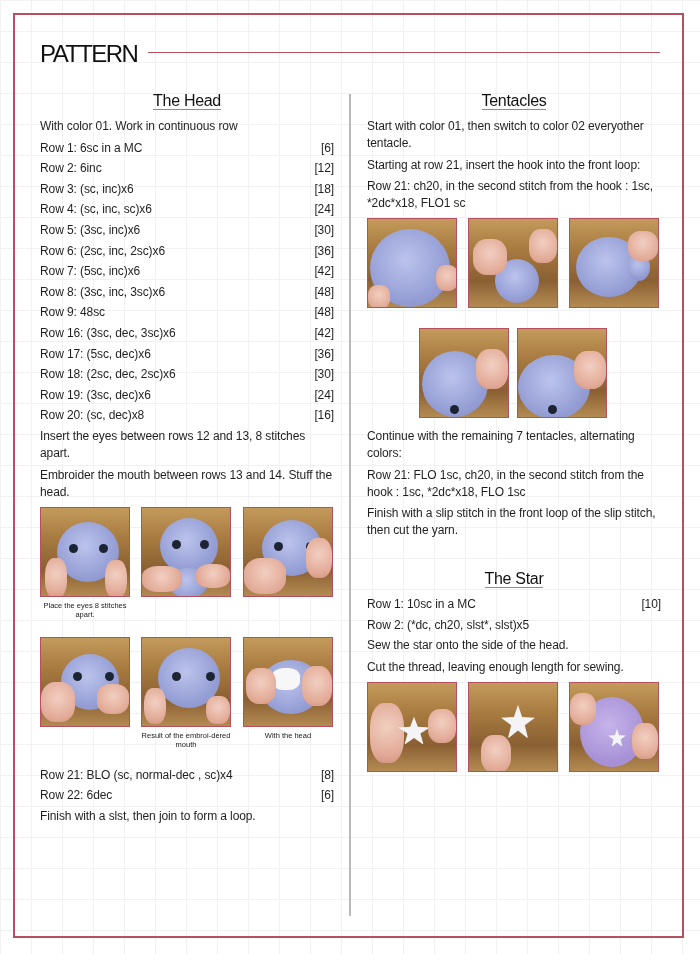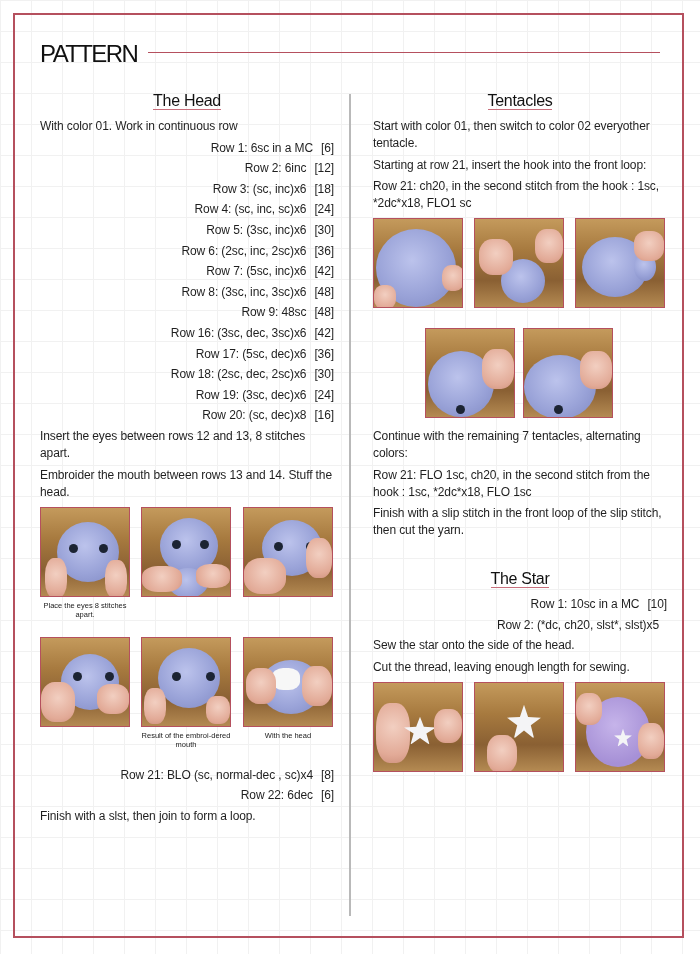--- a/index.html
+++ b/index.html
@@ -24,29 +24,29 @@
   .title-rule {
     position:absolute; left:148px; top:52px; width:512px; height:0;
     border-top:1.5px solid #b5505e;
   }
   .divider {
     position:absolute; left:349px; top:94px; width:0; height:822px;
     border-left:2px solid #b9b9b9;
   }
   .col { position:absolute; }
   .col.left { left:40px; top:92px; width:294px; }
-  .col.right { left:367px; top:92px; width:294px;margin-left:6px; }
+  .col.right { left:367px; top:92px; width:294px; }
   h2 {
     margin:0; font-weight:normal; font-size:16px; text-align:center;
     letter-spacing:-0.3px; color:#111;
   }
   h2 span { border-bottom:1.5px solid #c9707d; padding-bottom:0px; }
   .line {
     font-size:12px; line-height:16px; margin:0 0 4.6px 0; color:#1f1f1f;
-    display:flex; justify-content:flex-end; letter-spacing:-0.1px;
+    display:flex; justify-content:space-between; letter-spacing:-0.1px;
   }
   .line .count { margin-left:8px; white-space:nowrap; }
   .para { font-size:12px; line-height:17px; margin:0 0 4.6px 0; color:#1f1f1f; letter-spacing:-0.1px; }
   .photos { position:relative; }
   .photo {
     position:absolute; border:1px solid #b5505e; box-sizing:border-box; overflow:hidden;
     background: linear-gradient(180deg, #c49a5c 0%, #a77a3f 35%, #8a6033 70%, #b48a52 100%);
   }
   .photo .blob {
     position:absolute; border-radius:50%;

